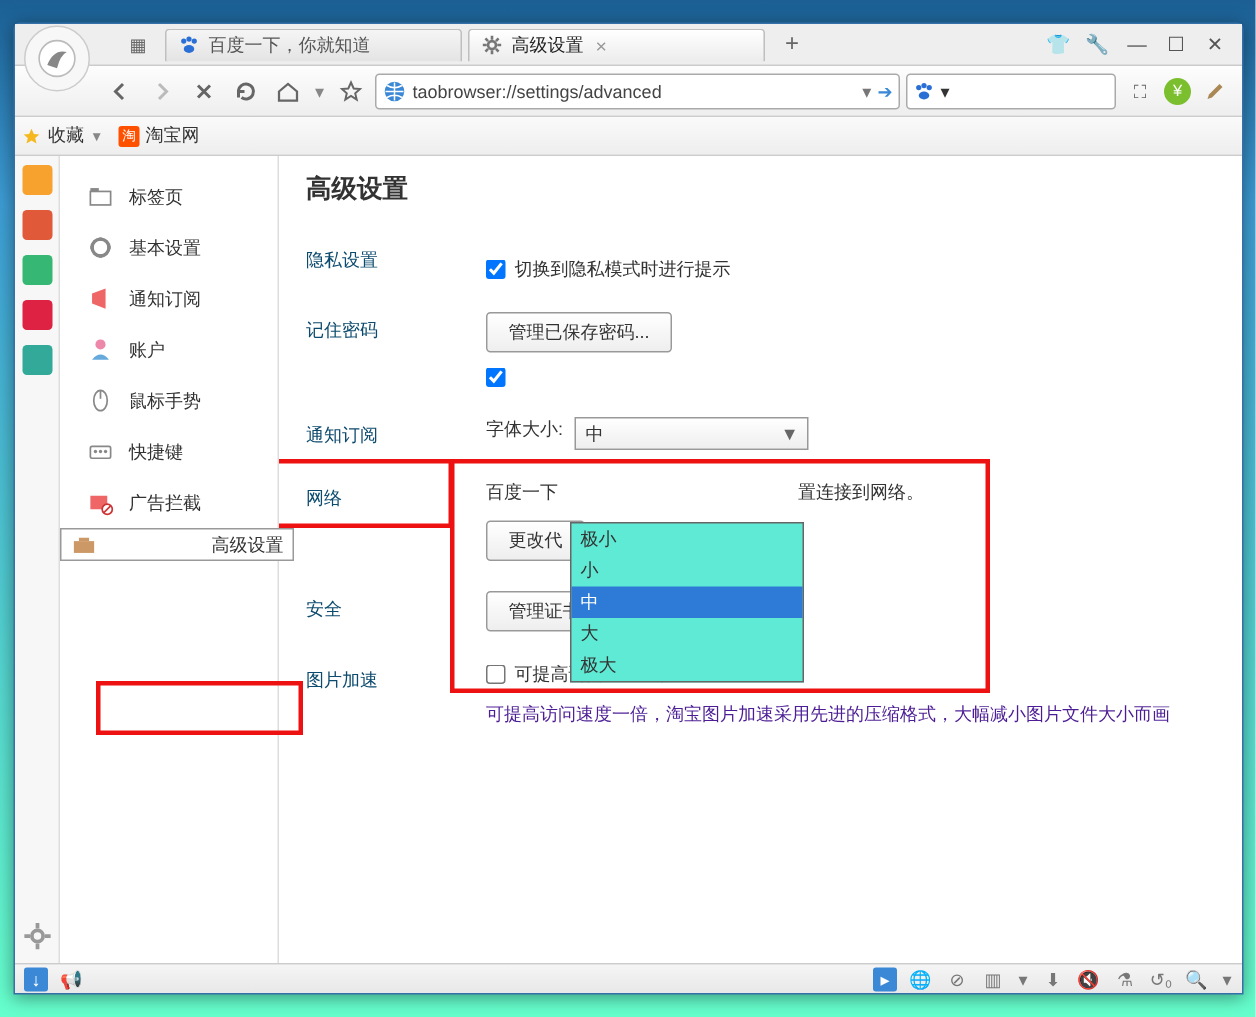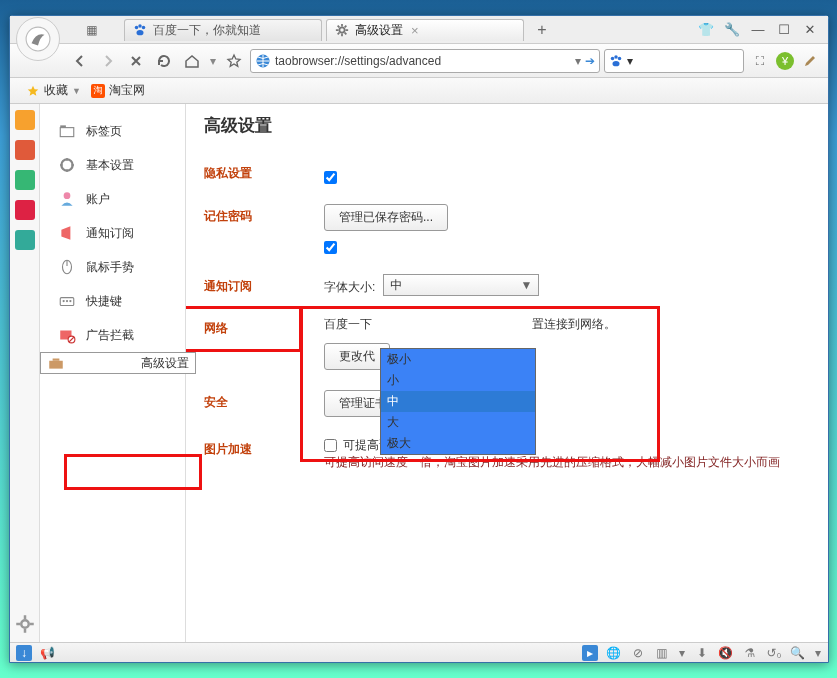--- a/index.html
+++ b/index.html
@@ -23,43 +23,43 @@
 .toolbar{height:34px;background:linear-gradient(#fdfdfd,#eee);border-bottom:1px solid #ccc;display:flex;align-items:center;padding:0 6px;gap:4px}
 .tbtn{width:24px;height:24px;display:flex;align-items:center;justify-content:center;color:#666;border-radius:3px}
 .tbtn svg{width:16px;height:16px}
 .urlbox{flex:1;height:24px;border:1px solid #aaa;border-radius:3px;background:#fff;display:flex;align-items:center;padding:0 4px;gap:4px}
 .urlbox .glb{width:16px;height:16px}
 .urlbox input{flex:1;border:none;outline:none;font-size:12px;color:#444}
 .urlbox .drop{color:#777}
 .searchbox{width:140px;height:24px;border:1px solid #aaa;border-radius:3px;background:#fff;display:flex;align-items:center;padding:0 4px;gap:4px}
 .yen{width:18px;height:18px;border-radius:50%;background:#7bbf2e;color:#fff;display:flex;align-items:center;justify-content:center;font-size:11px}
 
-.bmbar{height:26px;background:linear-gradient(#fafafa,#eee);border-bottom:1px solid #ccc;display:flex;align-items:center;padding:0 16px;gap:10px}
+.bmbar{height:26px;background:linear-gradient(#fafafa,#eee);border-bottom:1px solid #ccc;display:flex;align-items:center;padding:0 4px;gap:10px}
 .bmitem{display:flex;align-items:center;gap:4px;color:#444}
 .bmitem .chv{color:#888;font-size:9px}
 
 .main{flex:1;display:flex;overflow:hidden}
 .ext{width:30px;background:#f7f7f7;border-right:1px solid #ddd;display:flex;flex-direction:column;align-items:center;padding-top:6px;gap:10px}
 .ext .ei{width:20px;height:20px;border-radius:3px}
 .sidebar{width:146px;border-right:1px solid #ddd;padding-top:10px}
 .sidebar h3{font-size:15px;font-weight:bold;padding:4px 0 12px 18px}
 .sit{display:flex;align-items:center;gap:10px;padding:8px 0 8px 18px;color:#444;cursor:default}
 .sit.sel{background:#fff}
 .sit .si{width:18px;height:18px}
 .redbox{border:3px solid #e11;position:absolute}
 .content{flex:1;overflow:auto;padding:10px 14px 20px 18px;position:relative}
 .content h2{font-size:17px;font-weight:bold;margin-bottom:14px}
 .row{display:flex;align-items:flex-start;padding:10px 0}
-.rlab{width:120px;font-weight:bold;color:#c2410c;padding-top:4px}
+.rlab{width:120px;font-weight:normal;color:#0c4a6e;padding-top:4px}
 .rbody{flex:1}
 .btn{display:inline-block;border:1px solid #999;border-radius:3px;background:linear-gradient(#fff,#eee);padding:4px 14px;color:#333}
 .chk{display:flex;align-items:center;gap:6px;margin-top:10px;color:#333}
 .chk input{width:13px;height:13px}
 .sel{width:156px;height:22px;border:1px solid #999;background:linear-gradient(#fff,#eee);display:flex;align-items:center;padding:0 6px;justify-content:space-between}
-.dropdown{position:absolute;width:156px;border:1px solid #666;background:#3b82f6;z-index:5}
+.dropdown{position:absolute;width:156px;border:1px solid #666;background:#5eead4;z-index:5}
 .dropdown .opt{padding:2px 6px}
 .dropdown .opt.hl{background:#2d7bd6;color:#fff}
 
 .status{height:20px;background:linear-gradient(#f5f5f5,#e8e8e8);border-top:1px solid #ccc;display:flex;align-items:center;padding:0 6px;gap:8px}
 .status .sp{flex:1}
 .sic{width:16px;height:16px;display:flex;align-items:center;justify-content:center;color:#777}
 
 .c-or{background:#f7a12e}.c-rd{background:#e05a3a}.c-gn{background:#36b774}.c-r2{background:#d24}
 .c-g2{background:#3a9}
 .paw{fill:#2a6fd6}
@@ -71,21 +71,21 @@
 <div class="window">
 
   <div class="titlebar">
     <div class="logo">
       <svg viewBox="0 0 24 24">
           <circle cx="12" cy="12" r="11" fill="#fff" stroke="#bbb"></circle>
           <path d="M6 16 Q10 6 18 8 Q14 10 12 18 Z" fill="#888"></path>
         </svg>
     </div>
     <span class="tbtn" style="margin-left:14px">▦</span>
-    <div class="tab inactive" style="width:198px;margin-left:20px">
+    <div class="tab inactive" style="width:198px;margin-left:6px">
       <svg class="ficon paw" viewBox="0 0 16 16">
           <circle cx="4" cy="5" r="2"></circle>
           <circle cx="8" cy="3.5" r="2"></circle>
           <circle cx="12" cy="5" r="2"></circle>
           <ellipse cx="8" cy="11" rx="4" ry="3"></ellipse>
         </svg>
       <span class="lbl">百度一下，你就知道</span>
     </div>
     <div class="tab active" style="width:198px">
       <svg class="ficon gear" viewBox="0 0 16 16">
@@ -208,30 +208,30 @@
         </div>
       <div class="sit">
           <svg class="si" viewBox="0 0 16 16">
             <circle cx="8" cy="8" r="5" fill="none" stroke="#888" stroke-width="2"></circle>
             <path d="M8 2v2M8 12v2M2 8h2M12 8h2" stroke="#888" stroke-width="2"></path>
           </svg>
           <span>基本设置</span>
         </div>
       <div class="sit">
           <svg class="si" viewBox="0 0 16 16">
+            <path d="M3 5l8-3v12l-8-3z" fill="#e66"></path>
+          </svg>
+          <span>通知订阅</span>
+        </div>
+      <div class="sit">
+          <svg class="si" viewBox="0 0 16 16">
             <circle cx="8" cy="5" r="3" fill="#e8a"></circle>
             <path d="M3 14q5-6 10 0" fill="#6ad"></path>
           </svg>
           <span>账户</span>
-        </div>
-      <div class="sit">
-          <svg class="si" viewBox="0 0 16 16">
-            <path d="M3 5l8-3v12l-8-3z" fill="#e66"></path>
-          </svg>
-          <span>通知订阅</span>
         </div>
       <div class="sit">
           <svg class="si" viewBox="0 0 16 16">
             <ellipse cx="8" cy="8" rx="4" ry="6" fill="none" stroke="#888"></ellipse>
             <line x1="8" y1="2" x2="8" y2="7" stroke="#888"></line>
           </svg>
           <span>鼠标手势</span>
         </div>
       <div class="sit">
           <svg class="si" viewBox="0 0 16 16">
@@ -261,37 +261,38 @@
     </div>
 
     <div class="content">
       <h2>高级设置</h2>
 
       <div class="row">
         <div class="rlab">隐私设置</div>
         <div class="rbody">
           <label class="chk">
               <input type="checkbox" checked="" style="">
+              <span>切换到隐私模式时进行提示</span>
             </label>
         </div>
       </div>
 
       <div class="row">
         <div class="rlab">记住密码</div>
         <div class="rbody">
           <span class="btn">管理已保存密码...</span>
           <label class="chk">
               <input type="checkbox" checked="" style="">
             </label>
         </div>
       </div>
 
       <div class="row" style="position:relative">
         <div class="rlab">通知订阅</div>
-        <div class="rbody" style="display:flex;align-items:flex-end;gap:8px">
+        <div class="rbody" style="display:flex;align-items:flex-start;gap:8px">
           <span>字体大小:</span>
           <div class="sel">
             <span>中</span>
             <span style="color:#666">▼</span>
           </div>
         </div>
       </div>
 
       <div class="row">
         <div class="rlab">网络</div>
@@ -306,21 +307,21 @@
         <div class="rbody"><span class="btn">管理证书</span></div>
       </div>
 
       <div class="row">
         <div class="rlab">图片加速</div>
         <div class="rbody">
           <label class="chk" style="margin-top:0">
               <input type="checkbox" style="">
               <span>可提高访问速度一倍</span>
             </label>
-          <div style="color:#7f1d1d">可提高访问速度一倍，淘宝图片加速采用先进的压缩格式，大幅减小图片文件大小而画</div>
+          <div style="margin-top:10px;color:#4c1d95">可提高访问速度一倍，淘宝图片加速采用先进的压缩格式，大幅减小图片文件大小而画</div>
         </div>
       </div>
 
       <div class="redbox" style="left:-6px;top:202px;width:122px;height:46px"></div>
       <div class="redbox" style="left:114px;top:202px;width:360px;height:156px"></div>
 
       <div class="dropdown" style="left:194px;top:244px">
         <div class="opt">极小</div>
         <div class="opt">小</div>
         <div class="opt hl">中</div>

